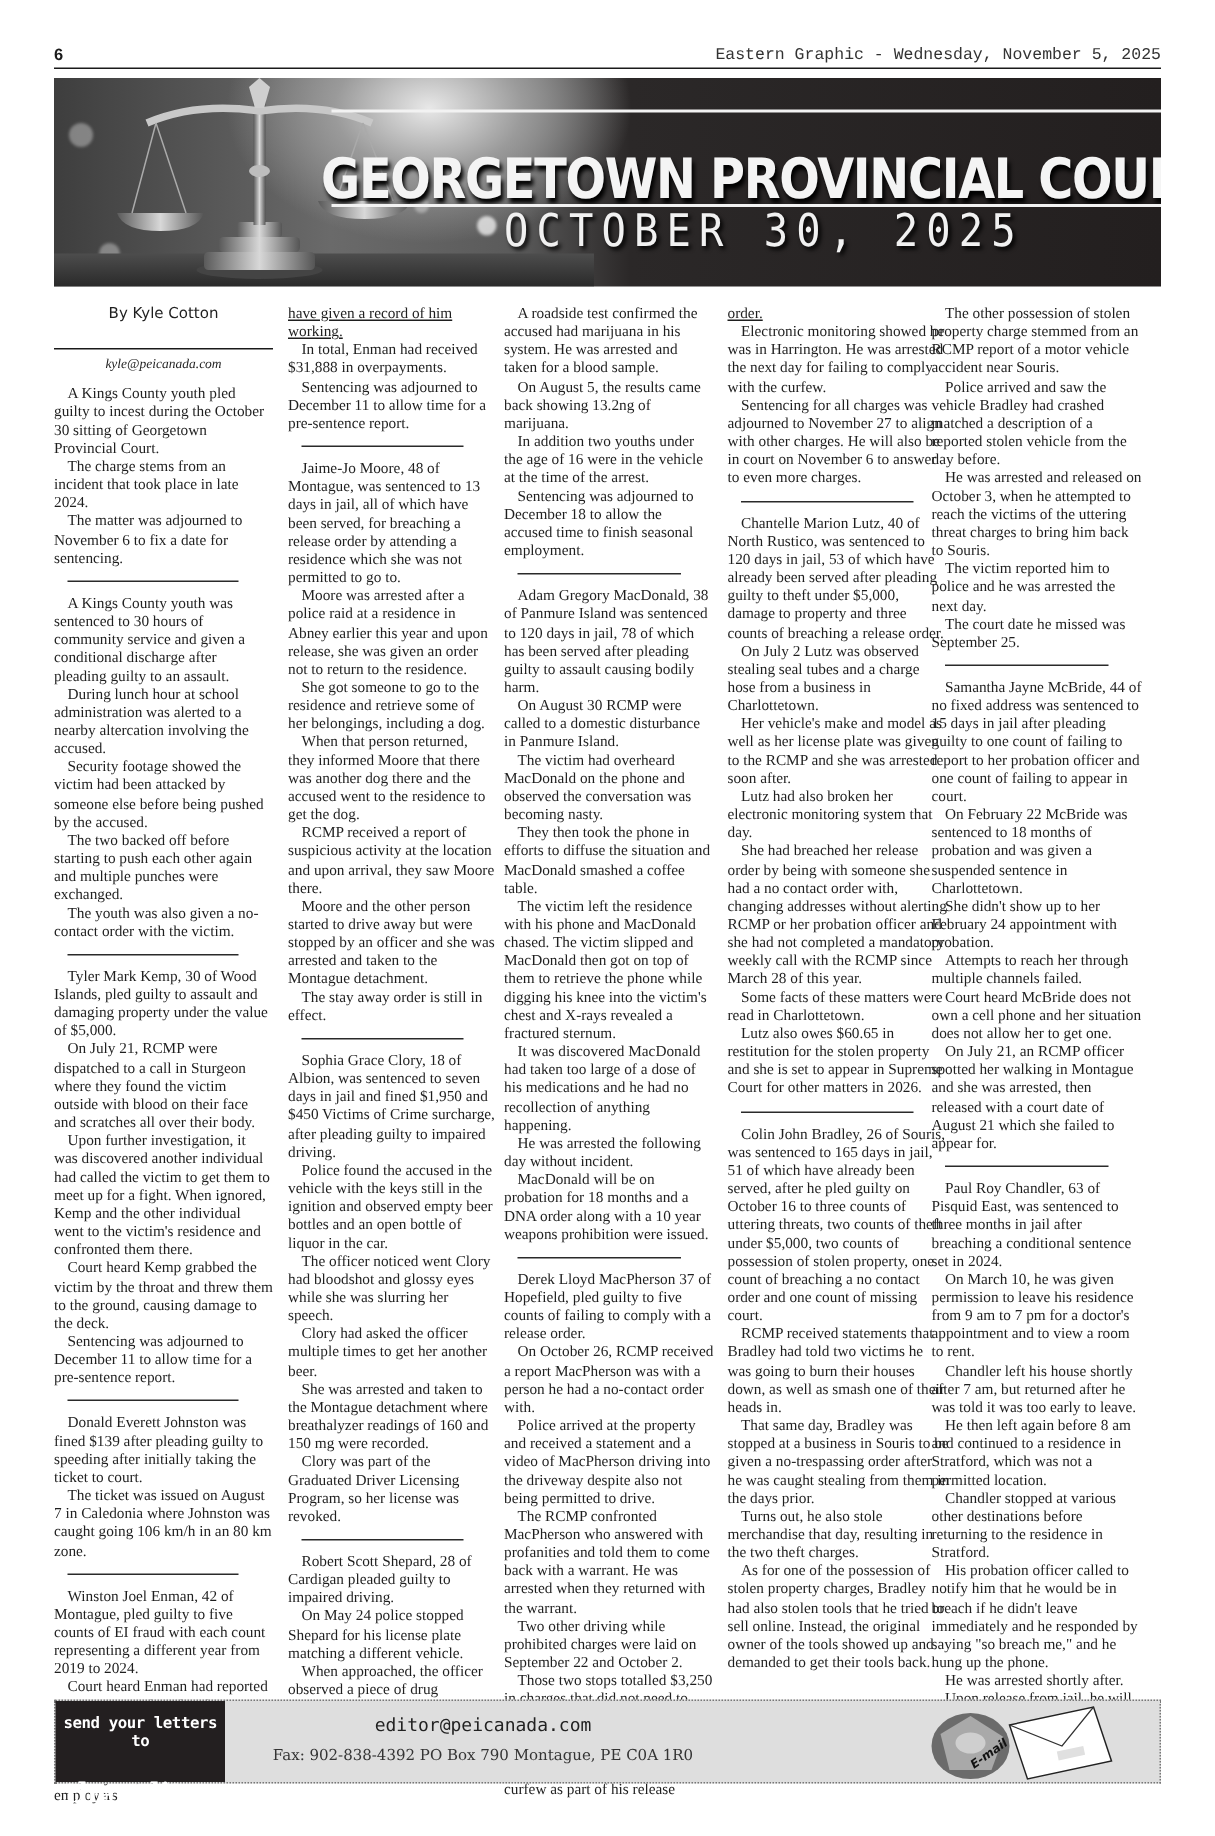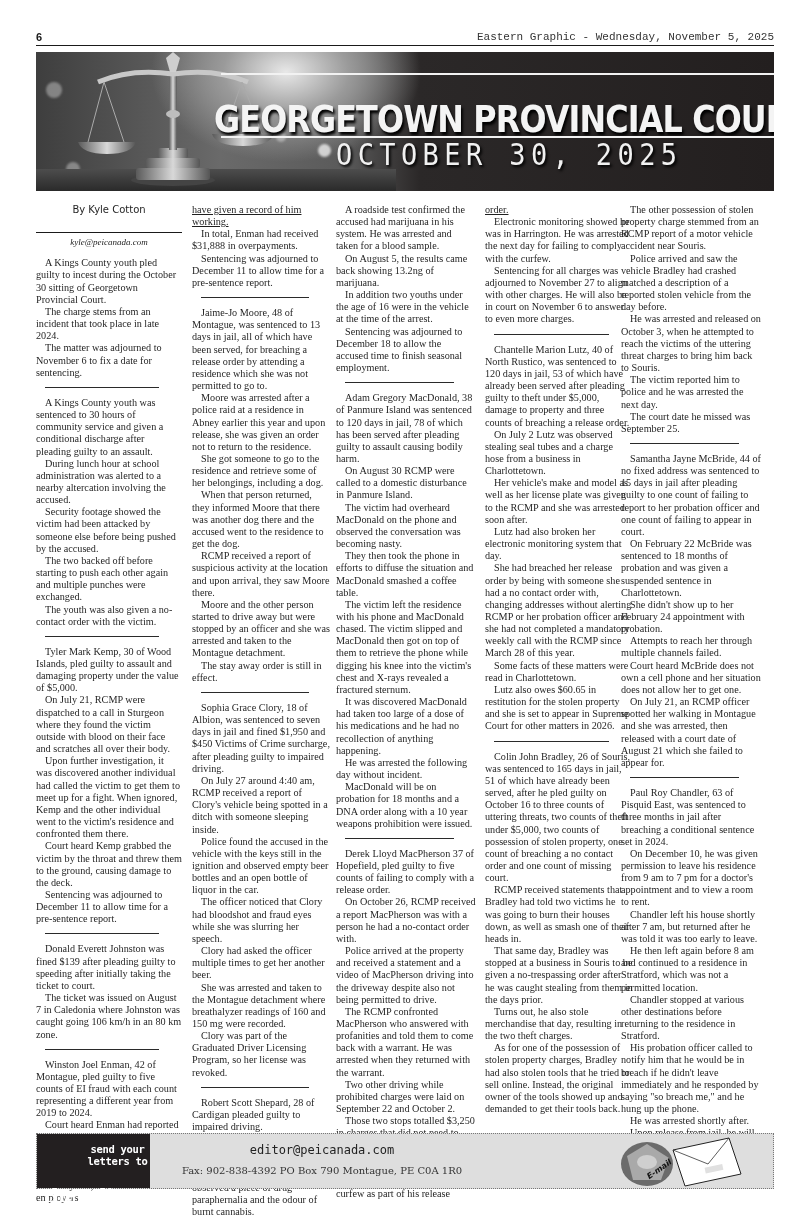--- a/index.html
+++ b/index.html
@@ -35,21 +35,21 @@
   .c3 { left: 336px; width: 140px; }
   .c4 { left: 485px; width: 148px; }
   .c5 { left: 621px; width: 140px; }
 
   .byline { font-family: "DejaVu Sans", sans-serif; font-size: 10px; text-align: center; padding-bottom: 16px; border-bottom: 1.4px solid #1a1a1a; margin-bottom: 3px; }
   .email { font-style: italic; text-align: center; font-size: 9px; margin-bottom: 9px; }
 
   
   .footer-ad { position: absolute; left: 36px; top: 1133px; width: 738px; height: 56px; border: 1px dotted #777; background: #dedede; }
   .footer-ad .left { position: absolute; left: 0; top: 0; width: 113px; height: 54px; background: #231f20; color: #fff; text-align: center; }
-  .footer-ad .left .l1 { font-family: "DejaVu Sans Mono", monospace; font-weight: bold; font-size: 10.5px; margin-top: 9px; letter-spacing: -0.3px; padding-left: 48px; }
+  .footer-ad .left .l1 { font-family: "DejaVu Sans Mono", monospace; font-weight: bold; font-size: 10.5px; margin-top: 9px; letter-spacing: -0.3px; }
   .footer-ad .left .l2 { font-family: "DejaVu Serif", serif; font-weight: bold; font-size: 18px; margin-top: 18px; }
   .footer-ad .email-link { position: absolute; left: 120px; top: 9px; width: 330px; text-align: center; font-family: "DejaVu Sans Mono", monospace; font-size: 12px; color: #222; }
   .footer-ad .contact { position: absolute; left: 120px; top: 31px; width: 330px; text-align: center; font-family: "DejaVu Serif", serif; font-size: 10px; color: #333; white-space: nowrap; }
   .email-art { position: absolute; left: 576px; top: 2px; width: 150px; height: 52px; }
 </style>
 </head>
 <body>
 
 <div class="folio">
   <span class="page-num">6</span>
@@ -129,23 +129,22 @@
   <hr>
   <p>Jaime-Jo Moore, 48 of Montague, was sentenced to 13 days in jail, all of which have been served, for breaching a release order by attending a residence which she was not permitted to go to.</p>
   <p>Moore was arrested after a police raid at a residence in Abney earlier this year and upon release, she was given an order not to return to the residence.</p>
   <p>She got someone to go to the residence and retrieve some of her belongings, including a dog.</p>
   <p>When that person returned, they informed Moore that there was another dog there and the accused went to the residence to get the dog.</p>
   <p>RCMP received a report of suspicious activity at the location and upon arrival, they saw Moore there.</p>
   <p>Moore and the other person started to drive away but were stopped by an officer and she was arrested and taken to the Montague detachment.</p>
   <p>The stay away order is still in effect.</p>
   <hr>
   <p>Sophia Grace Clory, 18 of Albion, was sentenced to seven days in jail and fined $1,950 and $450 Victims of Crime surcharge, after pleading guilty to impaired driving.</p>
-  <p>On July 27 around 4:40 am, RCMP received a report of Clory's vehicle being spotted in a ditch with someone sleeping inside.</p>
   <p>Police found the accused in the vehicle with the keys still in the ignition and observed empty beer bottles and an open bottle of liquor in the car.</p>
-  <p>The officer noticed that Clory had bloodshot and fraud eyes while she was slurring her speech.</p>
+  <p>The officer noticed went Clory had bloodshot and glossy eyes while she was slurring her speech.</p>
   <p>Clory had asked the officer multiple times to get her another beer.</p>
   <p>She was arrested and taken to the Montague detachment where breathalyzer readings of 160 and 150 mg were recorded.</p>
   <p>Clory was part of the Graduated Driver Licensing Program, so her license was revoked.</p>
   <hr>
   <p>Robert Scott Shepard, 28 of Cardigan pleaded guilty to impaired driving.</p>
   <p>On May 24 police stopped Shepard for his license plate matching a different vehicle.</p>
   <p>When approached, the officer observed a piece of drug paraphernalia and the odour of burnt cannabis.</p>
 </div>
 
 <div class="col c3">
@@ -200,21 +199,21 @@
   <p>The court date he missed was September 25.</p>
   <hr>
   <p>Samantha Jayne McBride, 44 of no fixed address was sentenced to 15 days in jail after pleading guilty to one count of failing to report to her probation officer and one count of failing to appear in court.</p>
   <p>On February 22 McBride was sentenced to 18 months of probation and was given a suspended sentence in Charlottetown.</p>
   <p>She didn't show up to her February 24 appointment with probation.</p>
   <p>Attempts to reach her through multiple channels failed.</p>
   <p>Court heard McBride does not own a cell phone and her situation does not allow her to get one.</p>
   <p>On July 21, an RCMP officer spotted her walking in Montague and she was arrested, then released with a court date of August 21 which she failed to appear for.</p>
   <hr>
   <p>Paul Roy Chandler, 63 of Pisquid East, was sentenced to three months in jail after breaching a conditional sentence set in 2024.</p>
-  <p>On December 10, he was given permission to leave his residence from 9 am to 7 pm for a doctor's appointment and to view a room to rent.</p>
+  <p>On March 10, he was given permission to leave his residence from 9 am to 7 pm for a doctor's appointment and to view a room to rent.</p>
   <p>Chandler left his house shortly after 7 am, but returned after he was told it was too early to leave.</p>
   <p>He then left again before 8 am and continued to a residence in Stratford, which was not a permitted location.</p>
   <p>Chandler stopped at various other destinations before returning to the residence in Stratford.</p>
   <p>His probation officer called to notify him that he would be in breach if he didn't leave immediately and he responded by saying "so breach me," and he hung up the phone.</p>
   <p>He was arrested shortly after.</p>
   <p>Upon release from jail, he will serve the remainder of his conditional sentence.</p>
 </div>
 
 <div class="footer-ad">
   <div class="left">

